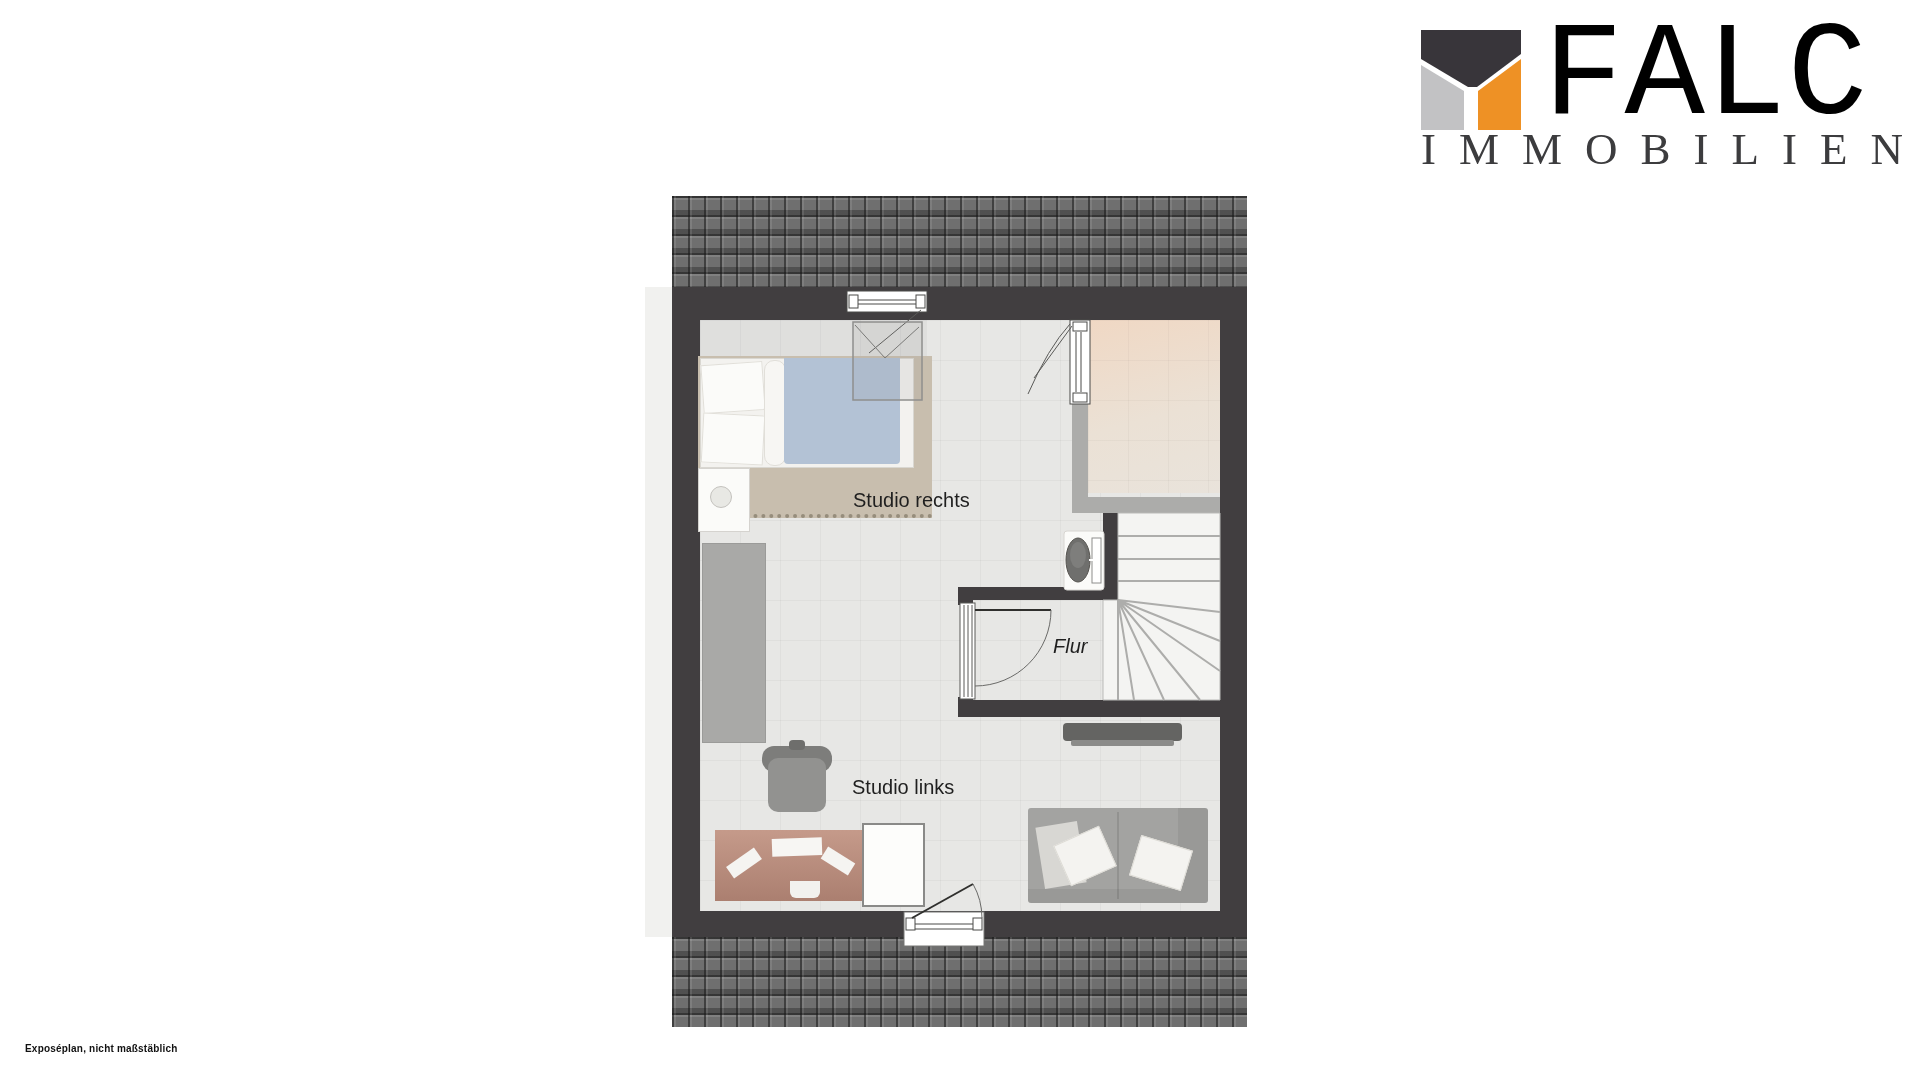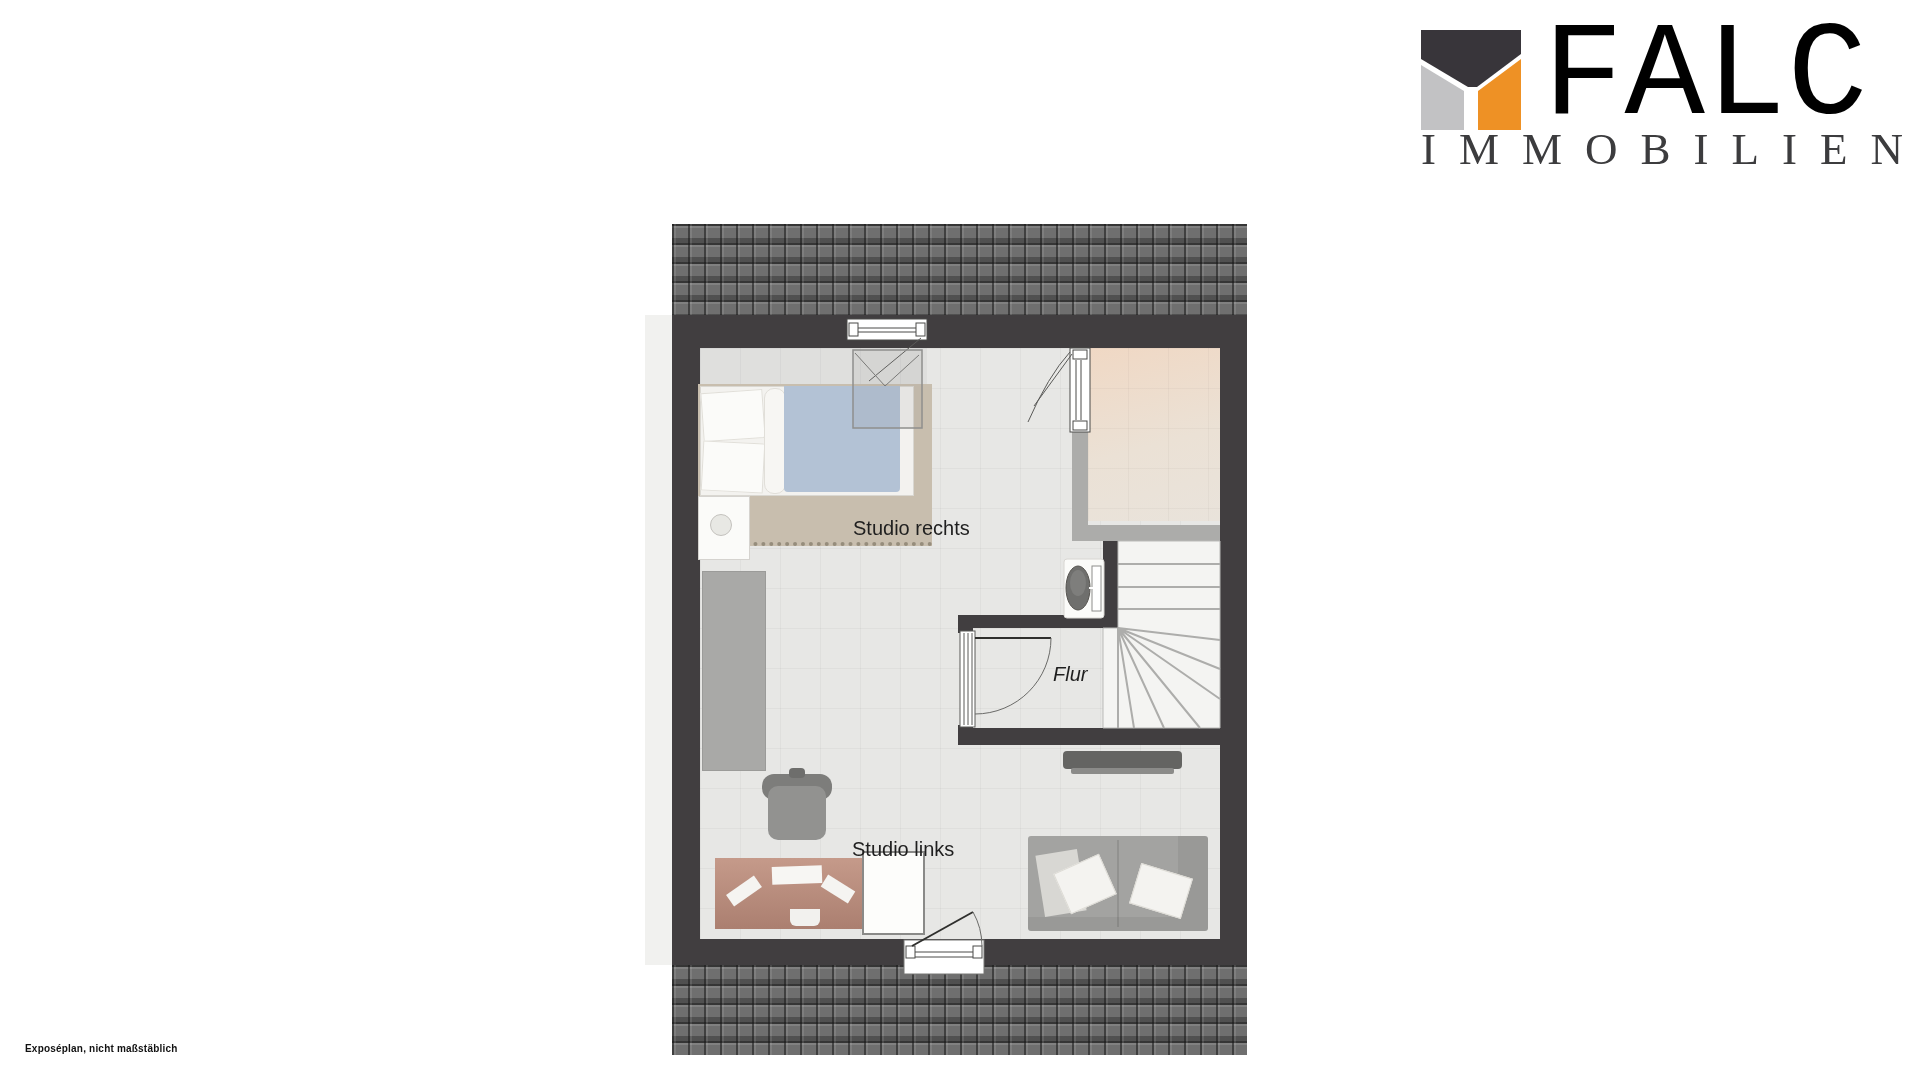--- a/index.html
+++ b/index.html
@@ -15,21 +15,21 @@
     font-family:Liberation Mono, monospace; font-size:134px; line-height:1;
     color:#000000; letter-spacing:1px; white-space:nowrap;
   }
   .logo-subtitle{
     position:absolute; left:1421px; top:127px;
     font-family:"Liberation Serif", serif; font-size:45px; line-height:1;
     color:#3c3c3e; letter-spacing:23px; white-space:nowrap;
   }
 
   
-  .plan{ position:absolute; left:672px; top:196px; width:599px; height:831px;margin-top:28px; }
+  .plan{ position:absolute; left:672px; top:196px; width:599px; height:831px; }
 
   .roof{
     position:absolute; left:0; width:575px;
     background-color:#6f6f6f;
     background-image:
       repeating-linear-gradient(90deg, rgba(25,25,25,.55) 0 2px, rgba(255,255,255,.10) 2px 4px, transparent 4px 16px),
       repeating-linear-gradient(180deg, rgba(15,15,15,.60) 0 2px, rgba(255,255,255,.12) 2px 4px, transparent 4px 14px, rgba(0,0,0,.28) 14px 19px);
   }
   .roof-top{ top:0; height:91px; }
   .roof-bottom{ top:741px; height:90px; }
@@ -96,21 +96,21 @@
   .sofa-pil-a{ position:absolute; left:388px; top:638px; width:48px; height:42px; background:#f4f3f0; border:1px solid #dddbd5; transform:rotate(-24deg);}
   .sofa-pil-b{ position:absolute; left:462px; top:646px; width:52px; height:40px; background:#f4f3f0; border:1px solid #dddbd5; transform:rotate(17deg);}
 
   .overlay{ position:absolute; left:0; top:0; width:575px; height:831px; }
 
   .room-label{
     position:absolute; font-size:20px; line-height:1; color:#1f1f1f; white-space:nowrap;
   }
   .lbl-rechts{ left:181px; top:294px; }
   .lbl-flur{ left:381px; top:440px;font-style:italic; }
-  .lbl-links{ left:180px; top:615px; }
+  .lbl-links{ left:180px; top:581px; }
 
   .disclaimer{
     position:absolute; left:25px; top:1043px; font-size:10px; font-weight:bold;
     color:#111111; letter-spacing:0.2px;text-align:right;
   }
 </style>
 </head>
 <body>
 
 <div class="canvas">

